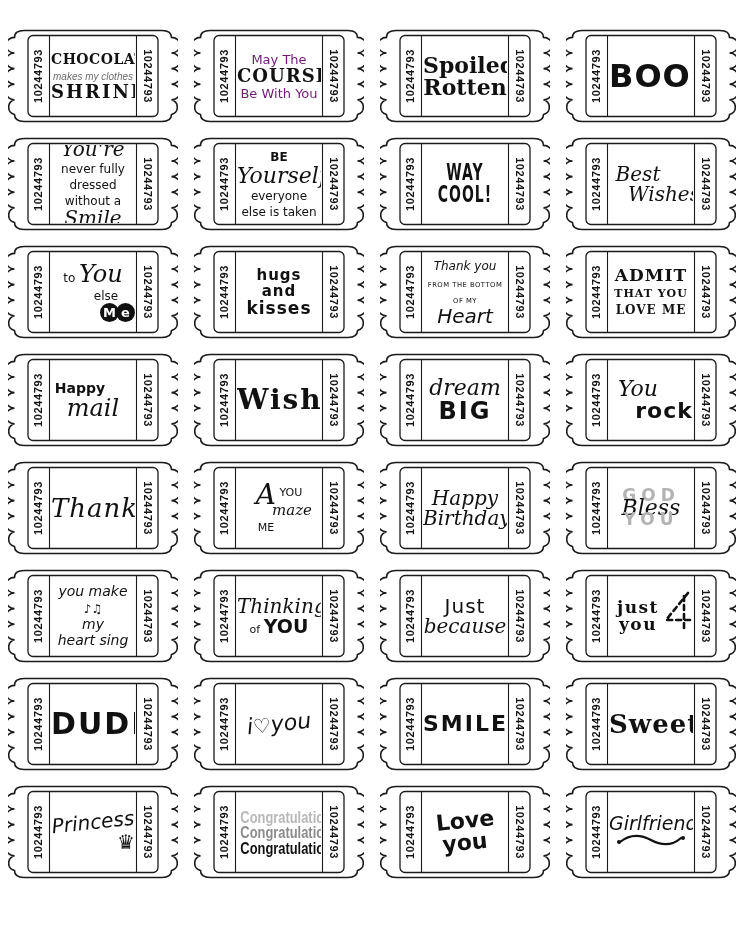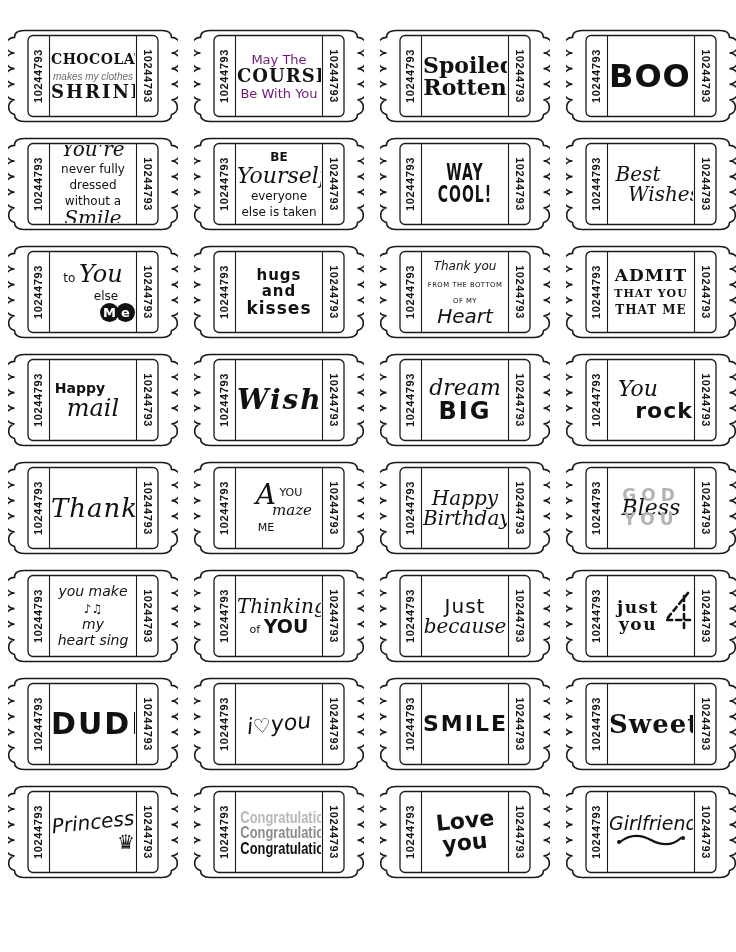--- a/index.html
+++ b/index.html
@@ -16,21 +16,21 @@
   .serial-l{left:30px;transform:translate(-50%,-50%) rotate(-90deg);}
   .serial-r{left:140px;transform:translate(-50%,-50%) rotate(90deg);}
   .content{position:absolute;left:43px;right:43px;top:9px;bottom:9px;
            display:flex;flex-direction:column;align-items:center;
            justify-content:center;overflow:hidden;}
   .line{width:100%;text-align:center;line-height:1.02;}  .fs9{font-size:12px;}  .fs10{font-size:10px;}
   .fs11{font-size:11px;margin-top:12px;}.fs12{font-size:12px;margin-top:27px;}.fs13{font-size:13px;}
   .fs14{font-size:14px;}.fs15{font-size:15px;}.fs16{font-size:12px;}
   .fs17{font-size:17px;}.fs18{font-size:18px;}.fs19{font-size:19px;}
   .fs20{font-size:20px;}.fs22{font-size:22px;}.fs24{font-size:24px;}
-  .fs26{font-size:26px;}.fs28{font-size:28px;font-style:italic;}.fs30{font-size:30px;}
+  .fs26{font-size:26px;}.fs28{font-size:28px;}.fs30{font-size:30px;}
   .fs32{font-size:32px;}
   
   .capser{font-family:"DejaVu Serif",serif;font-weight:700;letter-spacing:.5px;}
   .serifb{font-family:"DejaVu Serif",serif;font-weight:900;letter-spacing:1px;}
   .typew{font-family:"DejaVu Serif",serif;font-weight:700;}
   .slab{font-family:"DejaVu Serif",serif;font-weight:700;letter-spacing:1px;}
   .script{font-family:"DejaVu Serif",serif;font-style:italic;}
   .cursive{font-family:"DejaVu Serif",serif;font-style:italic;font-weight:400;}
   .quirk{font-family:"DejaVu Serif",serif;font-weight:700;letter-spacing:1.5px;}
   .sans{font-family:"DejaVu Sans",sans-serif;}
@@ -311,21 +311,21 @@
                C6.5 4.5 10 2.5 16 2.5 Z" fill="#ffffff" stroke="#1a1a1a" stroke-width="1.6"></path>
       <rect x="20" y="7.5" width="130" height="81" rx="5" fill="#ffffff" stroke="#1a1a1a" stroke-width="1.3"></rect>
       <line x1="41.5" y1="7.5" x2="41.5" y2="88.5" stroke="#1a1a1a" stroke-width="1.1"></line>
       <line x1="128.5" y1="7.5" x2="128.5" y2="88.5" stroke="#1a1a1a" stroke-width="1.1"></line>
     </svg>
     <div class="serial serial-l">10244793</div>
     <div class="serial serial-r">10244793</div>
     <div class="content">
           <div class="line "><span class="slab fs17">ADMIT</span></div>
           <div class="line "><span class="slab fs11">THAT YOU</span></div>
-          <div class="line "><span class="slab fs16">THAT ME</span></div>
+          <div class="line "><span class="slab fs16">LOVE ME</span></div>
         </div>
   </div>
 
   <div class="tkt">
     <svg class="outline" width="170" height="96" viewBox="0 0 170 96">
       <path d="M16 2.5 H154 C160 2.5 163.5 4.5 163.5 9.4
                a8.5 7.8 0 0 1 0 15.6 a8.5 7.8 0 0 1 0 15.6 a8.5 7.8 0 0 1 0 15.6
                a8.5 7.8 0 0 1 0 15.6 a8.5 7.8 0 0 1 0 14.8
                C163.5 91.5 160 93.5 154 93.5 H16 C10 93.5 6.5 91.5 6.5 86.6
                a8.5 7.8 0 0 1 0 -14.8 a8.5 7.8 0 0 1 0 -15.6 a8.5 7.8 0 0 1 0 -15.6

